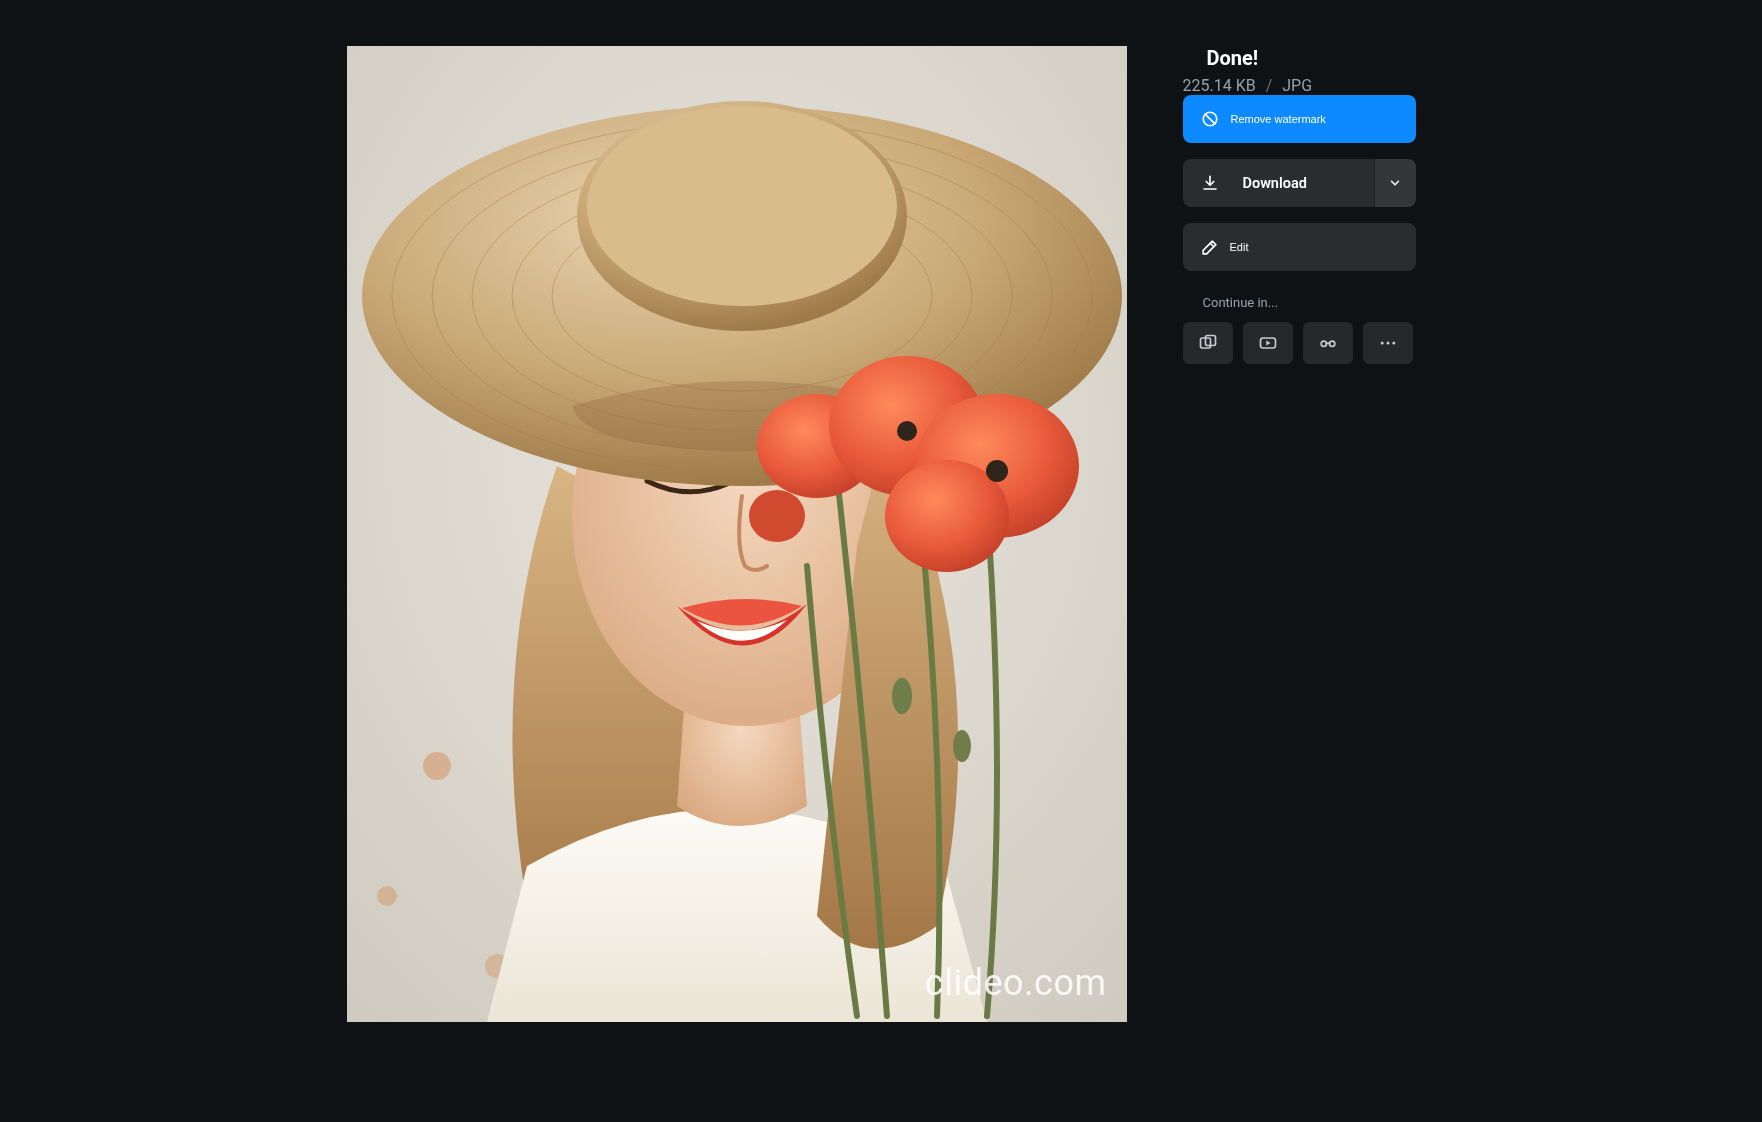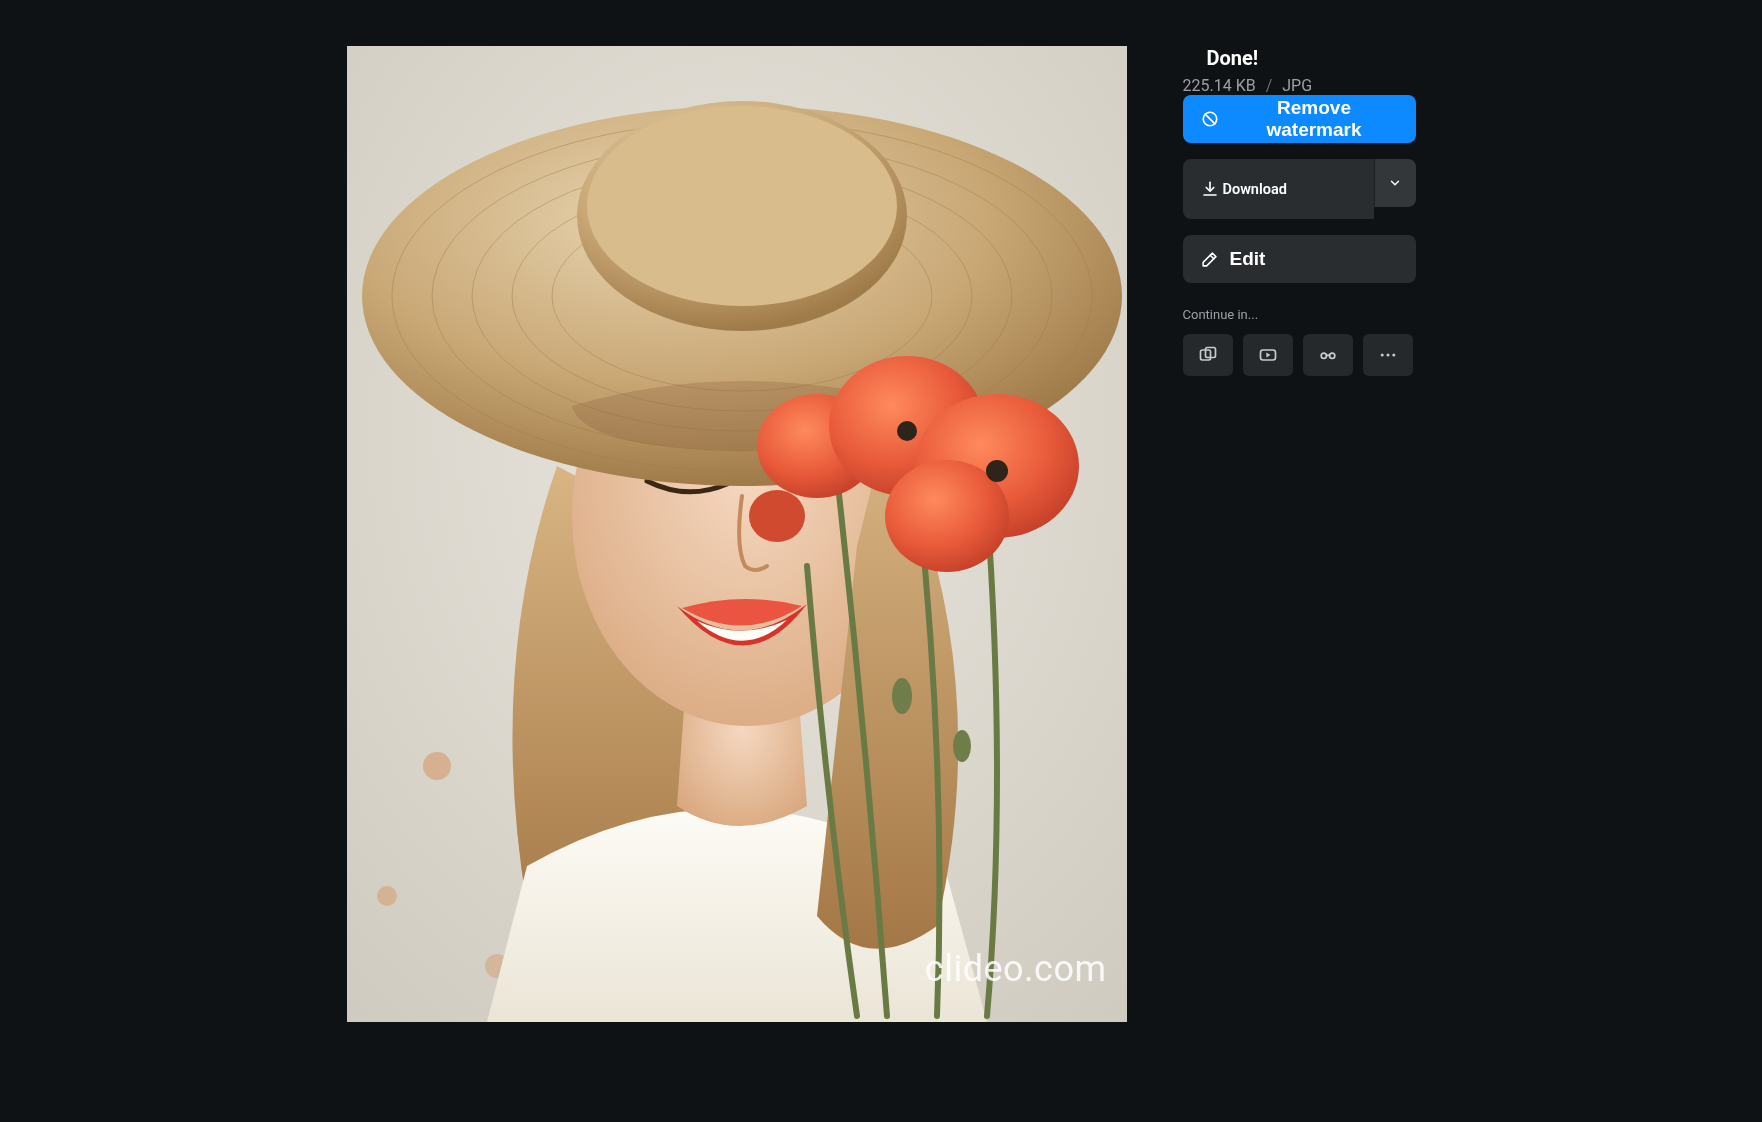--- a/index.html
+++ b/index.html
@@ -21,21 +21,21 @@
       width: 780px;
       height: 976px;
       position: relative;
       overflow: hidden;
       flex-shrink: 0;
     }
     .preview svg { display: block; }
     .watermark-text {
       position: absolute;
       right: 20px;
-      bottom: 32px;
+      bottom: 18px;
       font-size: 36px;
       font-weight: 400;
       letter-spacing: 0.5px;
       color: rgba(255,255,255,0.85);
       user-select: none;
     }
     .sidebar {
       width: 233px;
       display: flex;
       flex-direction: column;
@@ -55,22 +55,22 @@
       color: #6a6f75;
     }
     .btn {
       display: flex;
       align-items: center;
       gap: 12px;
       height: 48px;
       border-radius: 8px;
       border: none;
       cursor: pointer;
-      font-size: 19px;
-      font-weight: 700;
+      font-size: 11px;
+      font-weight: 400;
       padding: 0 18px;
       color: #fff;
       width: 100%;
     }
     .btn-primary {
       background: #0d8aff;
       margin-bottom: 16px;
     }
     .btn-secondary {
       background: #2a2d30;
@@ -78,43 +78,44 @@
     .btn-split {
       display: flex;
       margin-bottom: 16px;
     }
     .btn-split .main {
       flex: 1;
       background: #2a2d30;
       border-radius: 8px 0 0 8px;
       display: flex;
       align-items: center;
-      gap: 4px;
+      gap: 24px;
       padding: 0 18px;
-      height: 60px;
+      height: 48px;
       font-size: 14.5px;
       font-weight: 600;
       cursor: pointer;
     }
     .btn-split .arrow {
       width: 42px;
       background: #34373a;
       border-left: 1px solid #1c1f21;
       border-radius: 0 8px 8px 0;
       display: flex;
       align-items: center;
       justify-content: center;
       cursor: pointer;
       height: 48px;
     }
     .continue-label {
       font-size: 13px;
       color: #9aa0a6;
       margin-top: 24px;
       margin-bottom: 12px;
+      margin-left: 20px;
     }
     .icon-row {
       display: flex;
       gap: 10px;
     }
     .icon-btn {
       width: 50px;
       height: 42px;
       background: #26292b;
       border-radius: 6px;

